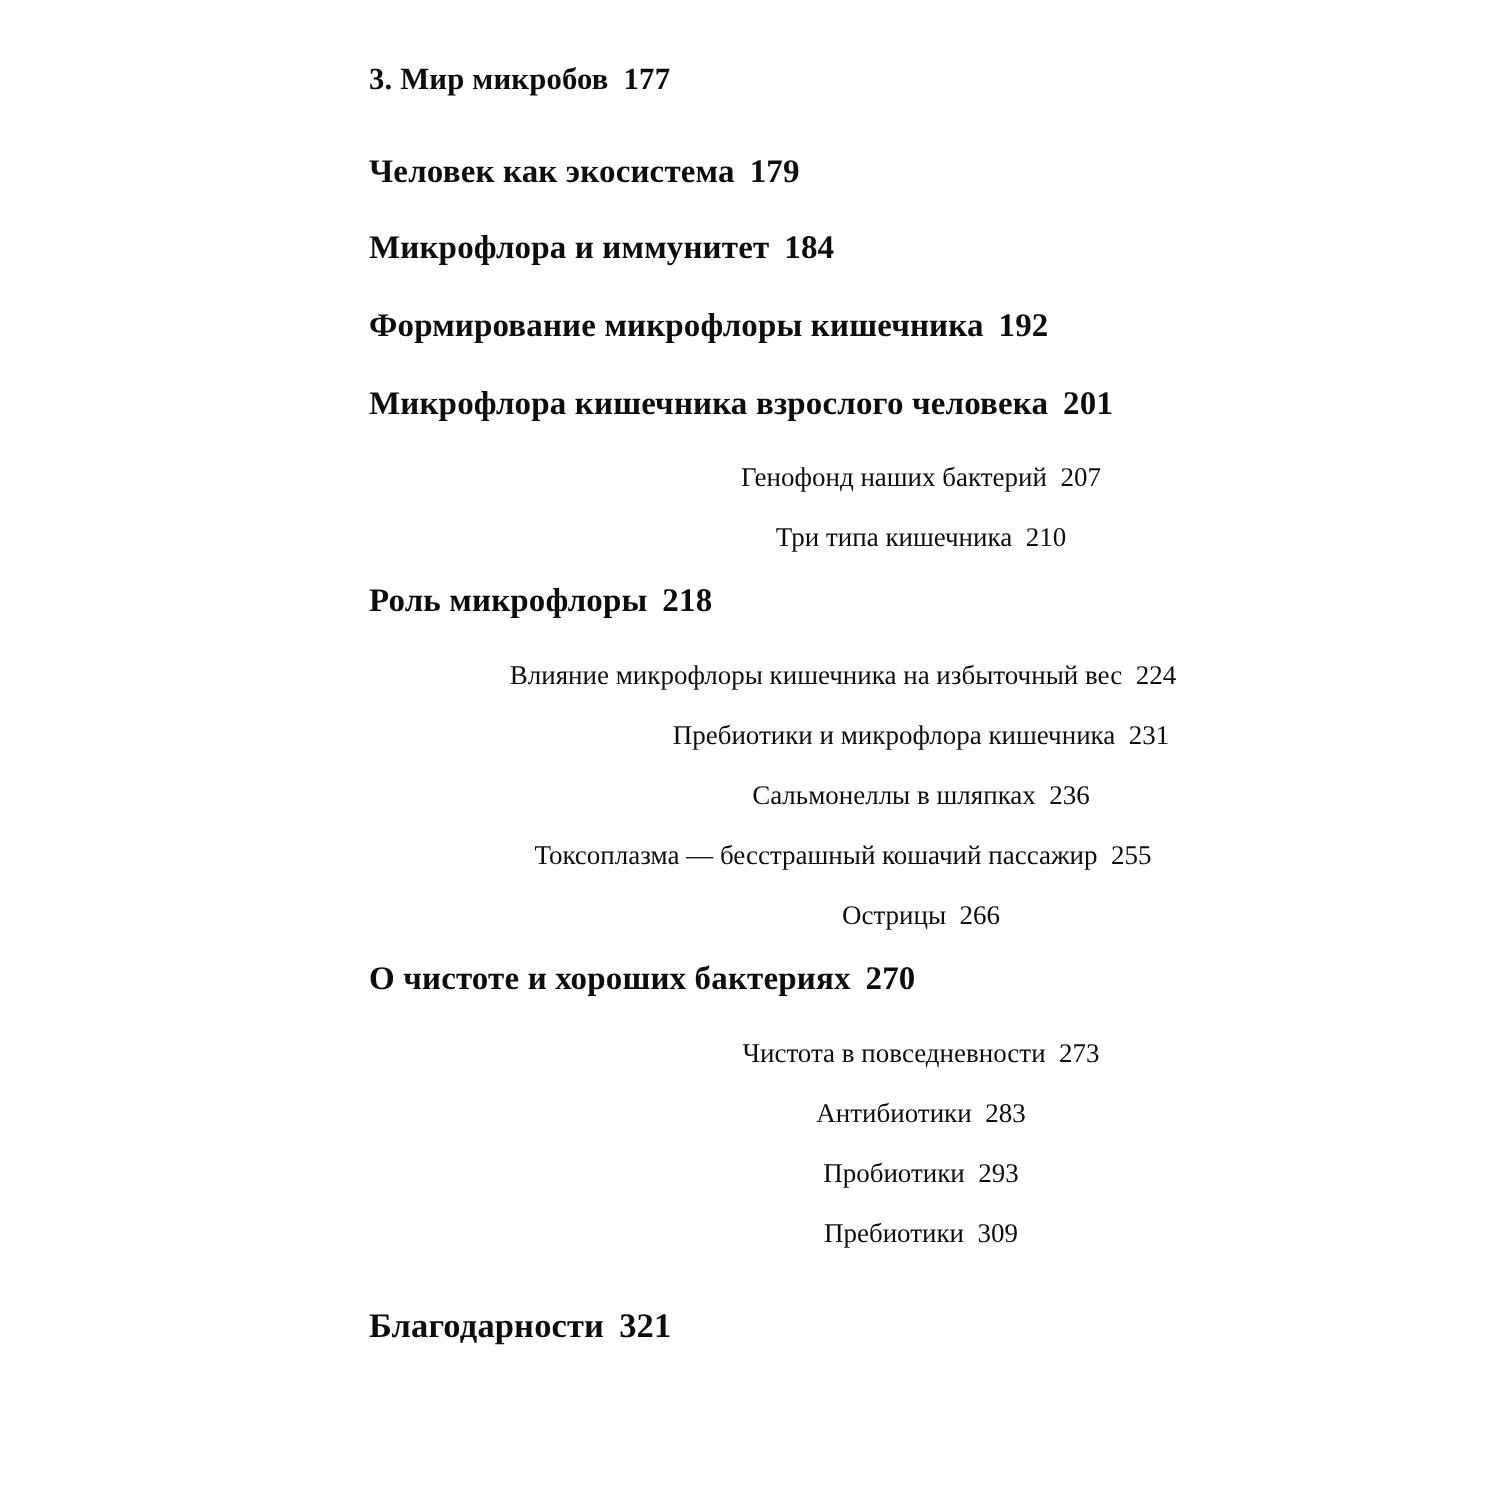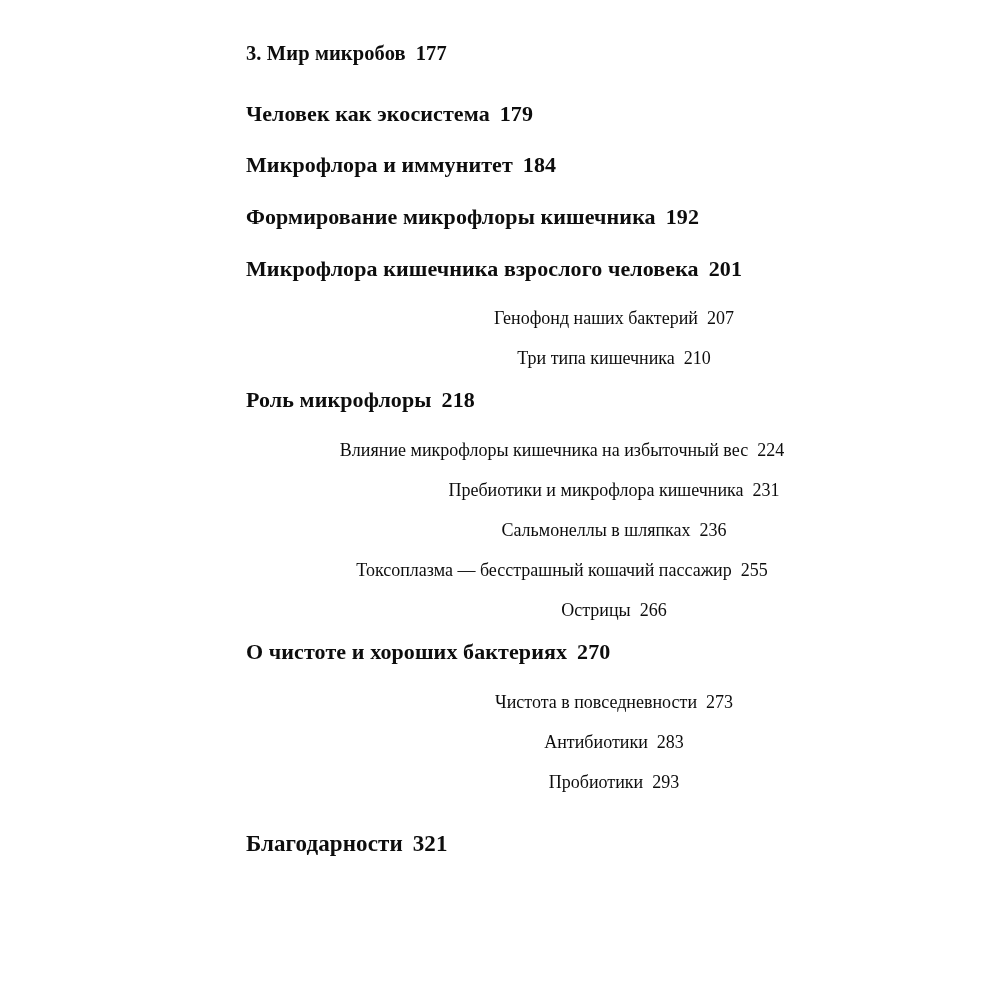--- a/index.html
+++ b/index.html
@@ -97,15 +97,16 @@
       <div class="entry lvl-section gap-small"><span class="title-text">Роль микрофлоры</span><span class="page-num">218</span></div>
       <div class="entry lvl-sub wrap"><span class="title-text">Влияние микрофлоры кишечника на избыточный вес</span><span class="page-num">224</span></div>
       <div class="entry lvl-sub"><span class="title-text">Пребиотики и микрофлора кишечника</span><span class="page-num">231</span></div>
       <div class="entry lvl-sub"><span class="title-text">Сальмонеллы в шляпках</span><span class="page-num">236</span></div>
       <div class="entry lvl-sub wrap"><span class="title-text">Токсоплазма — бесстрашный кошачий пассажир</span><span class="page-num">255</span></div>
       <div class="entry lvl-sub"><span class="title-text">Острицы</span><span class="page-num">266</span></div>
       <div class="entry lvl-section gap-small"><span class="title-text">О чистоте и хороших бактериях</span><span class="page-num">270</span></div>
       <div class="entry lvl-sub"><span class="title-text">Чистота в повседневности</span><span class="page-num">273</span></div>
       <div class="entry lvl-sub"><span class="title-text">Антибиотики</span><span class="page-num">283</span></div>
       <div class="entry lvl-sub"><span class="title-text">Пробиотики</span><span class="page-num">293</span></div>
+      <div class="entry lvl-sub"><span class="title-text">Пребиотики</span><span class="page-num">309</span></div>
       <div class="entry lvl-back gap-before"><span class="title-text">Благодарности</span><span class="page-num">321</span></div>
     </div>
 </div>
 
 </body></html>

